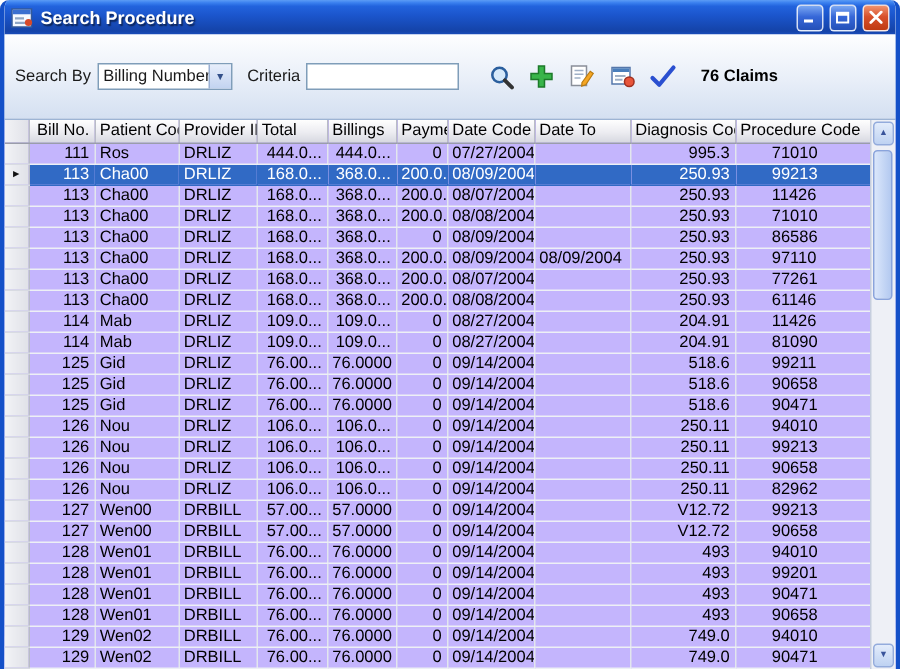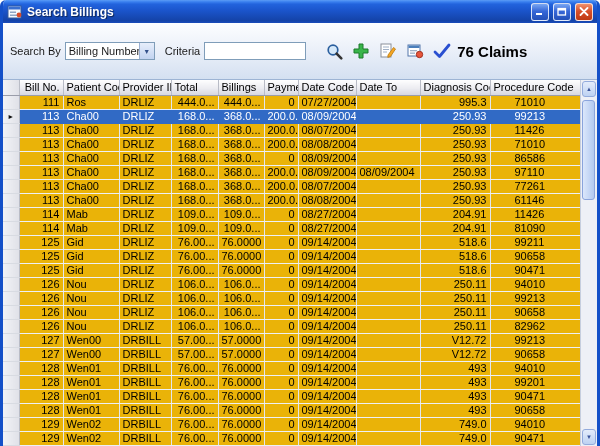--- a/index.html
+++ b/index.html
@@ -26,26 +26,26 @@
   
   .toolbar{flex:0 0 27px;display:flex;align-items:center;padding:16px 7px;font-size:11px;color:#1a1a1a;
     background:linear-gradient(180deg,#fdfeff,#e8eef8 55%,#d4e0f1);border-bottom:1px solid #9db4d4}
   .tb-label{margin-right:4px;white-space:nowrap}
   .combo{width:90px;height:18px;background:#fff;border:1px solid #7f9db9;display:flex;align-items:stretch;margin-right:10px}
   .combo-text{flex:1;padding:2px 0 0 3px;font-size:11px;white-space:nowrap;overflow:hidden}
   .combo-btn{width:15px;background:linear-gradient(180deg,#e7eefb,#c2d3f0);border-left:1px solid #9ab0d3;
     display:flex;align-items:center;justify-content:center;font-size:7px;color:#33508a}
   .criteria{width:102px;height:18px;border:1px solid #7f9db9;font-size:11px;padding:0 3px;margin-right:16px;font-family:"Liberation Sans",sans-serif}
   .iconbtn{width:24px;height:24px;display:flex;align-items:center;justify-content:center;background:transparent;border:0;margin-right:3px;cursor:default}
-  .claims{font-weight:bold;margin-left:0;font-size:15px;color:#000;white-space:nowrap}
+  .claims{font-weight:bold;margin-left:10px;font-size:11px;color:#000;white-space:nowrap}
   
   .groupbar{flex:0 0 18px;background:var(--groupbar-bg);border-bottom:1px solid #93a6c4;
     display:flex;align-items:center;padding-left:7px;font-size:11px;color:#2a3a55;white-space:nowrap}
   
-  .grid{flex:1;display:flex;overflow:hidden;background:#eab308}
+  .grid{flex:1;display:flex;overflow:hidden;background:#c4b5fd}
   .table-wrap{flex:1;overflow:hidden}
   table{border-collapse:collapse;table-layout:fixed;width:577px}
   th{background:linear-gradient(180deg,#fefefe,#ececf1 55%,#d7d8e0);
     border-right:1px solid #b9bcc6;border-bottom:1px solid #9a9daa;
     font-size:11px;font-weight:normal;height:15px;padding:0 3px;text-align:left;
     white-space:nowrap;overflow:hidden;color:#000}
   th.c0{text-align:right}
   td{font-size:11px;height:13px;line-height:13px;padding:0 3px;
     border-right:1px solid #e2e6ee;border-bottom:1px solid #edf0f5;
     white-space:nowrap;overflow:hidden;color:#000}
@@ -74,21 +74,21 @@
   <div class="titlebar">
     <span style="display:flex">
       <svg width="16" height="16" viewBox="0 0 16 16">
         <rect x="1" y="2" width="13" height="12" fill="#f6f9ff" stroke="#345a9a"></rect>
         <rect x="1.5" y="2.5" width="12" height="3" fill="#3a6fd0"></rect>
         <rect x="3" y="7.5" width="6" height="1.5" fill="#8fa6c6"></rect>
         <rect x="3" y="10.5" width="8" height="1.5" fill="#8fa6c6"></rect>
         <circle cx="12" cy="11" r="2.4" fill="#d84a2a"></circle>
       </svg>
     </span>
-    <span class="title-text">Search Billings</span>
+    <span class="title-text">Search Procedure</span>
     <span class="tbtn minmax">
       <svg width="10" height="9">
           <rect x="1" y="6" width="6" height="2" fill="#fff"></rect>
         </svg>
     </span>
     <span class="tbtn minmax">
       <svg width="10" height="9" viewBox="0 0 10 9">
         <rect x="1" y="1.5" width="7.5" height="6.5" fill="none" stroke="#fff" stroke-width="1.3"></rect>
         <rect x="1" y="1.5" width="7.5" height="2" fill="#fff"></rect>
       </svg>

